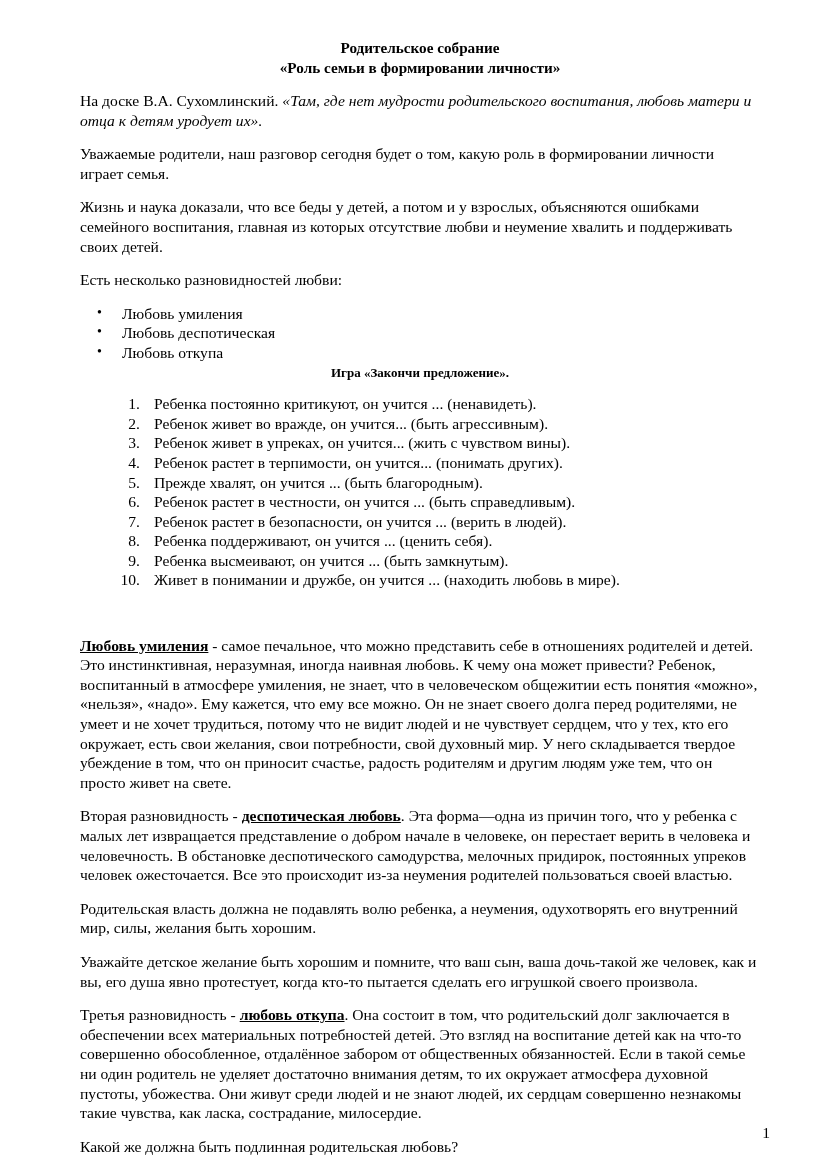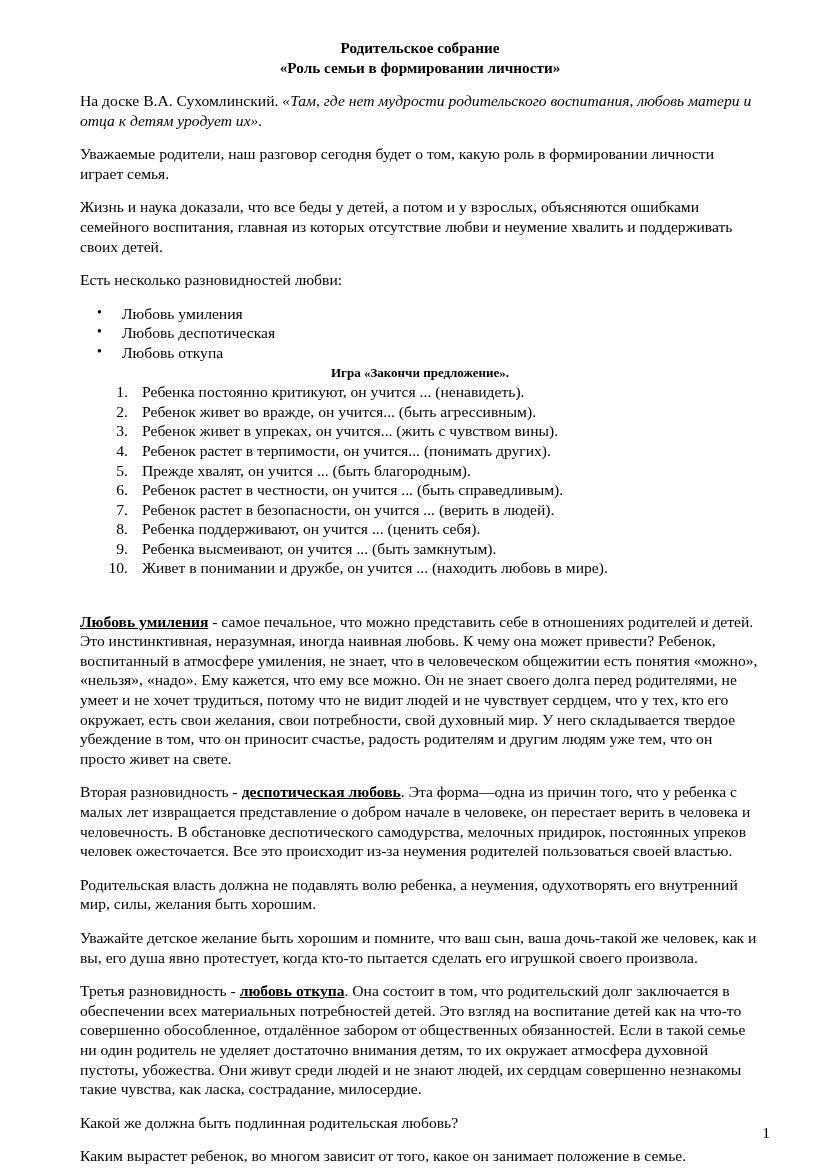--- a/index.html
+++ b/index.html
@@ -61,21 +61,21 @@
     position: relative;
   }
   ul.bullets li::before {
     content: "\2022";
     position: absolute;
     left: 31px;
     top: -1px;
     font-size: 14px;
   }
   ol.numbers {
-    margin: 0;
+    margin: 12px;
     padding: 0;
     list-style: none;
     counter-reset: qnum;
   }
   ol.numbers li {
     font-size: 15.6px;
     line-height: 19.6px;
     padding-left: 76px;
     position: relative;
     counter-increment: qnum;

